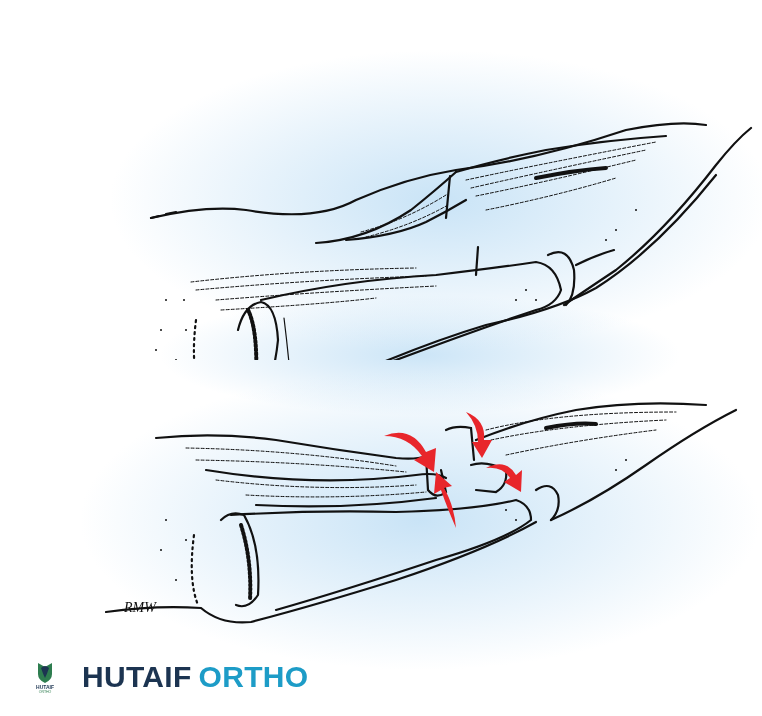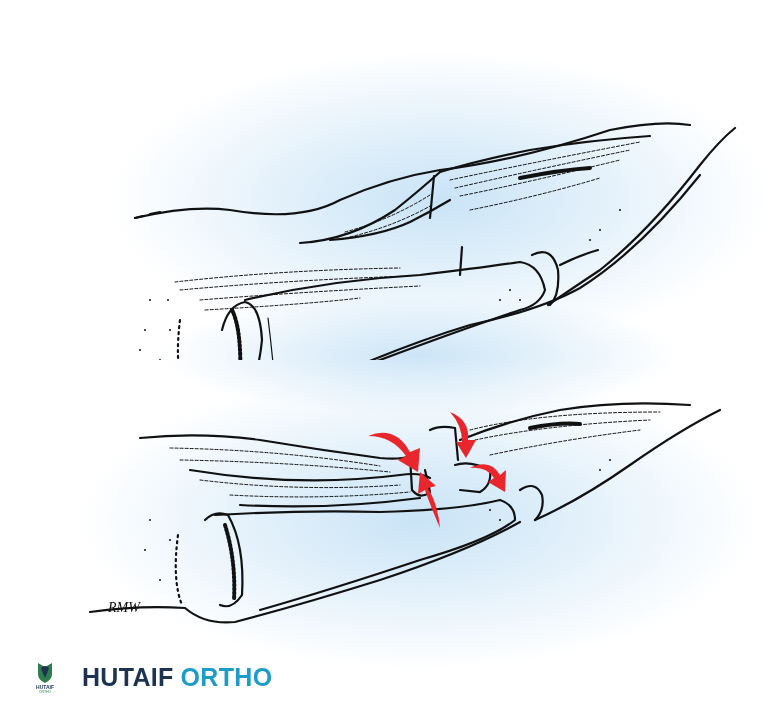--- a/index.html
+++ b/index.html
@@ -8,30 +8,30 @@
       background: #ffffff;
       font-family: "Liberation Sans", sans-serif;
     }
     .bg-glow {
       position: absolute; left: 0; top: 0; width: 762px; height: 716px;
       background:
         radial-gradient(ellipse 330px 150px at 440px 200px, rgba(198,226,246,0.95), rgba(198,226,246,0) 100%),
         radial-gradient(ellipse 340px 150px at 420px 520px, rgba(198,226,246,0.95), rgba(198,226,246,0) 100%),
         radial-gradient(ellipse 260px 60px at 420px 355px, rgba(198,226,246,0.9), rgba(198,226,246,0) 100%);
     }
-    .figure { position: absolute; left: 0; width: 690px; }
+    .figure { position: absolute; left: 16px; width: 690px; }
     .figure svg { display: block; }
     .fig-top { top: 40px; height: 320px; }
     .fig-bottom { top: 370px; height: 290px; }
     .brand {
       position: absolute; left: 34px; top: 657px; height: 40px;
       display: flex; align-items: center;
     }
     .brand-logo { width: 22px; height: 34px; margin-right: 26px; }
-    .brand-text { font-weight: bold; font-size: 25px; letter-spacing: 0.3px; }
+    .brand-text { font-weight: bold; font-size: 30px; letter-spacing: 0.3px; }
     .brand-text .w1 { color: #1c3451; }
     .brand-text .w2 { color: #1d9cc7; margin-left: 7px; }
   </style>
 </head>
 <body>
 
 <div class="bg-glow"></div>
 
 <div class="figure fig-top">
   <svg width="762" height="320" viewBox="0 40 762 320">

